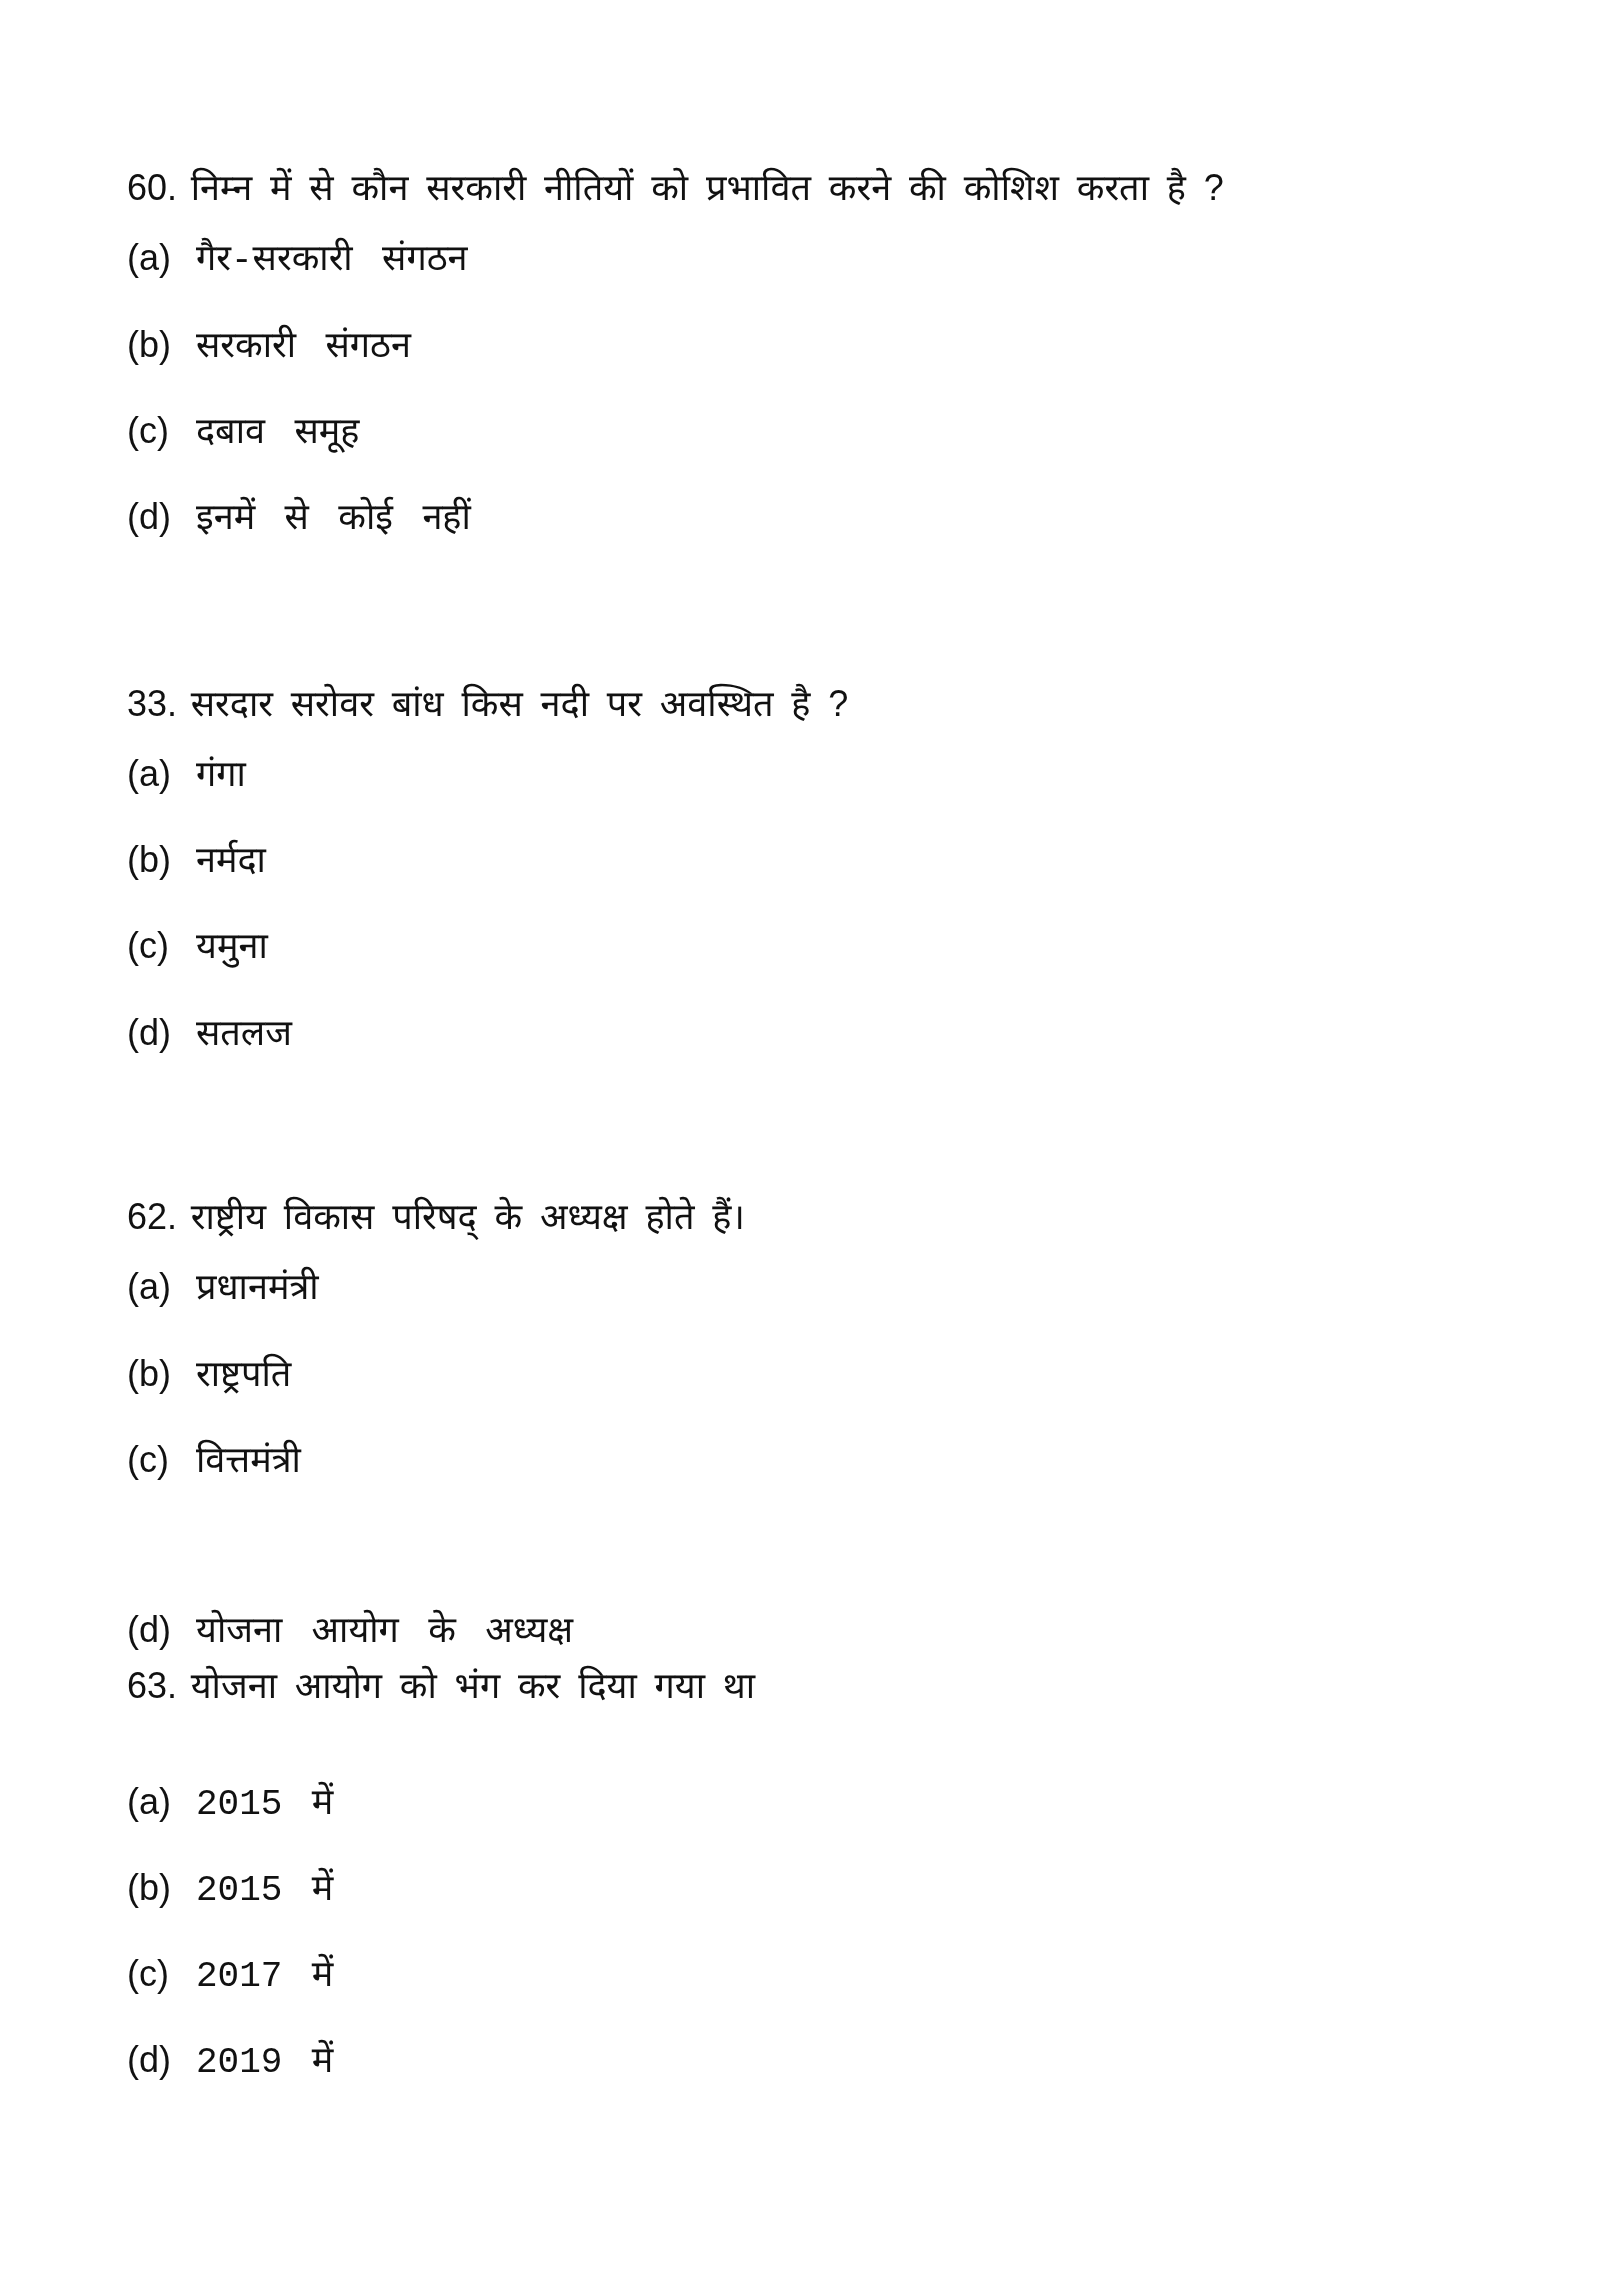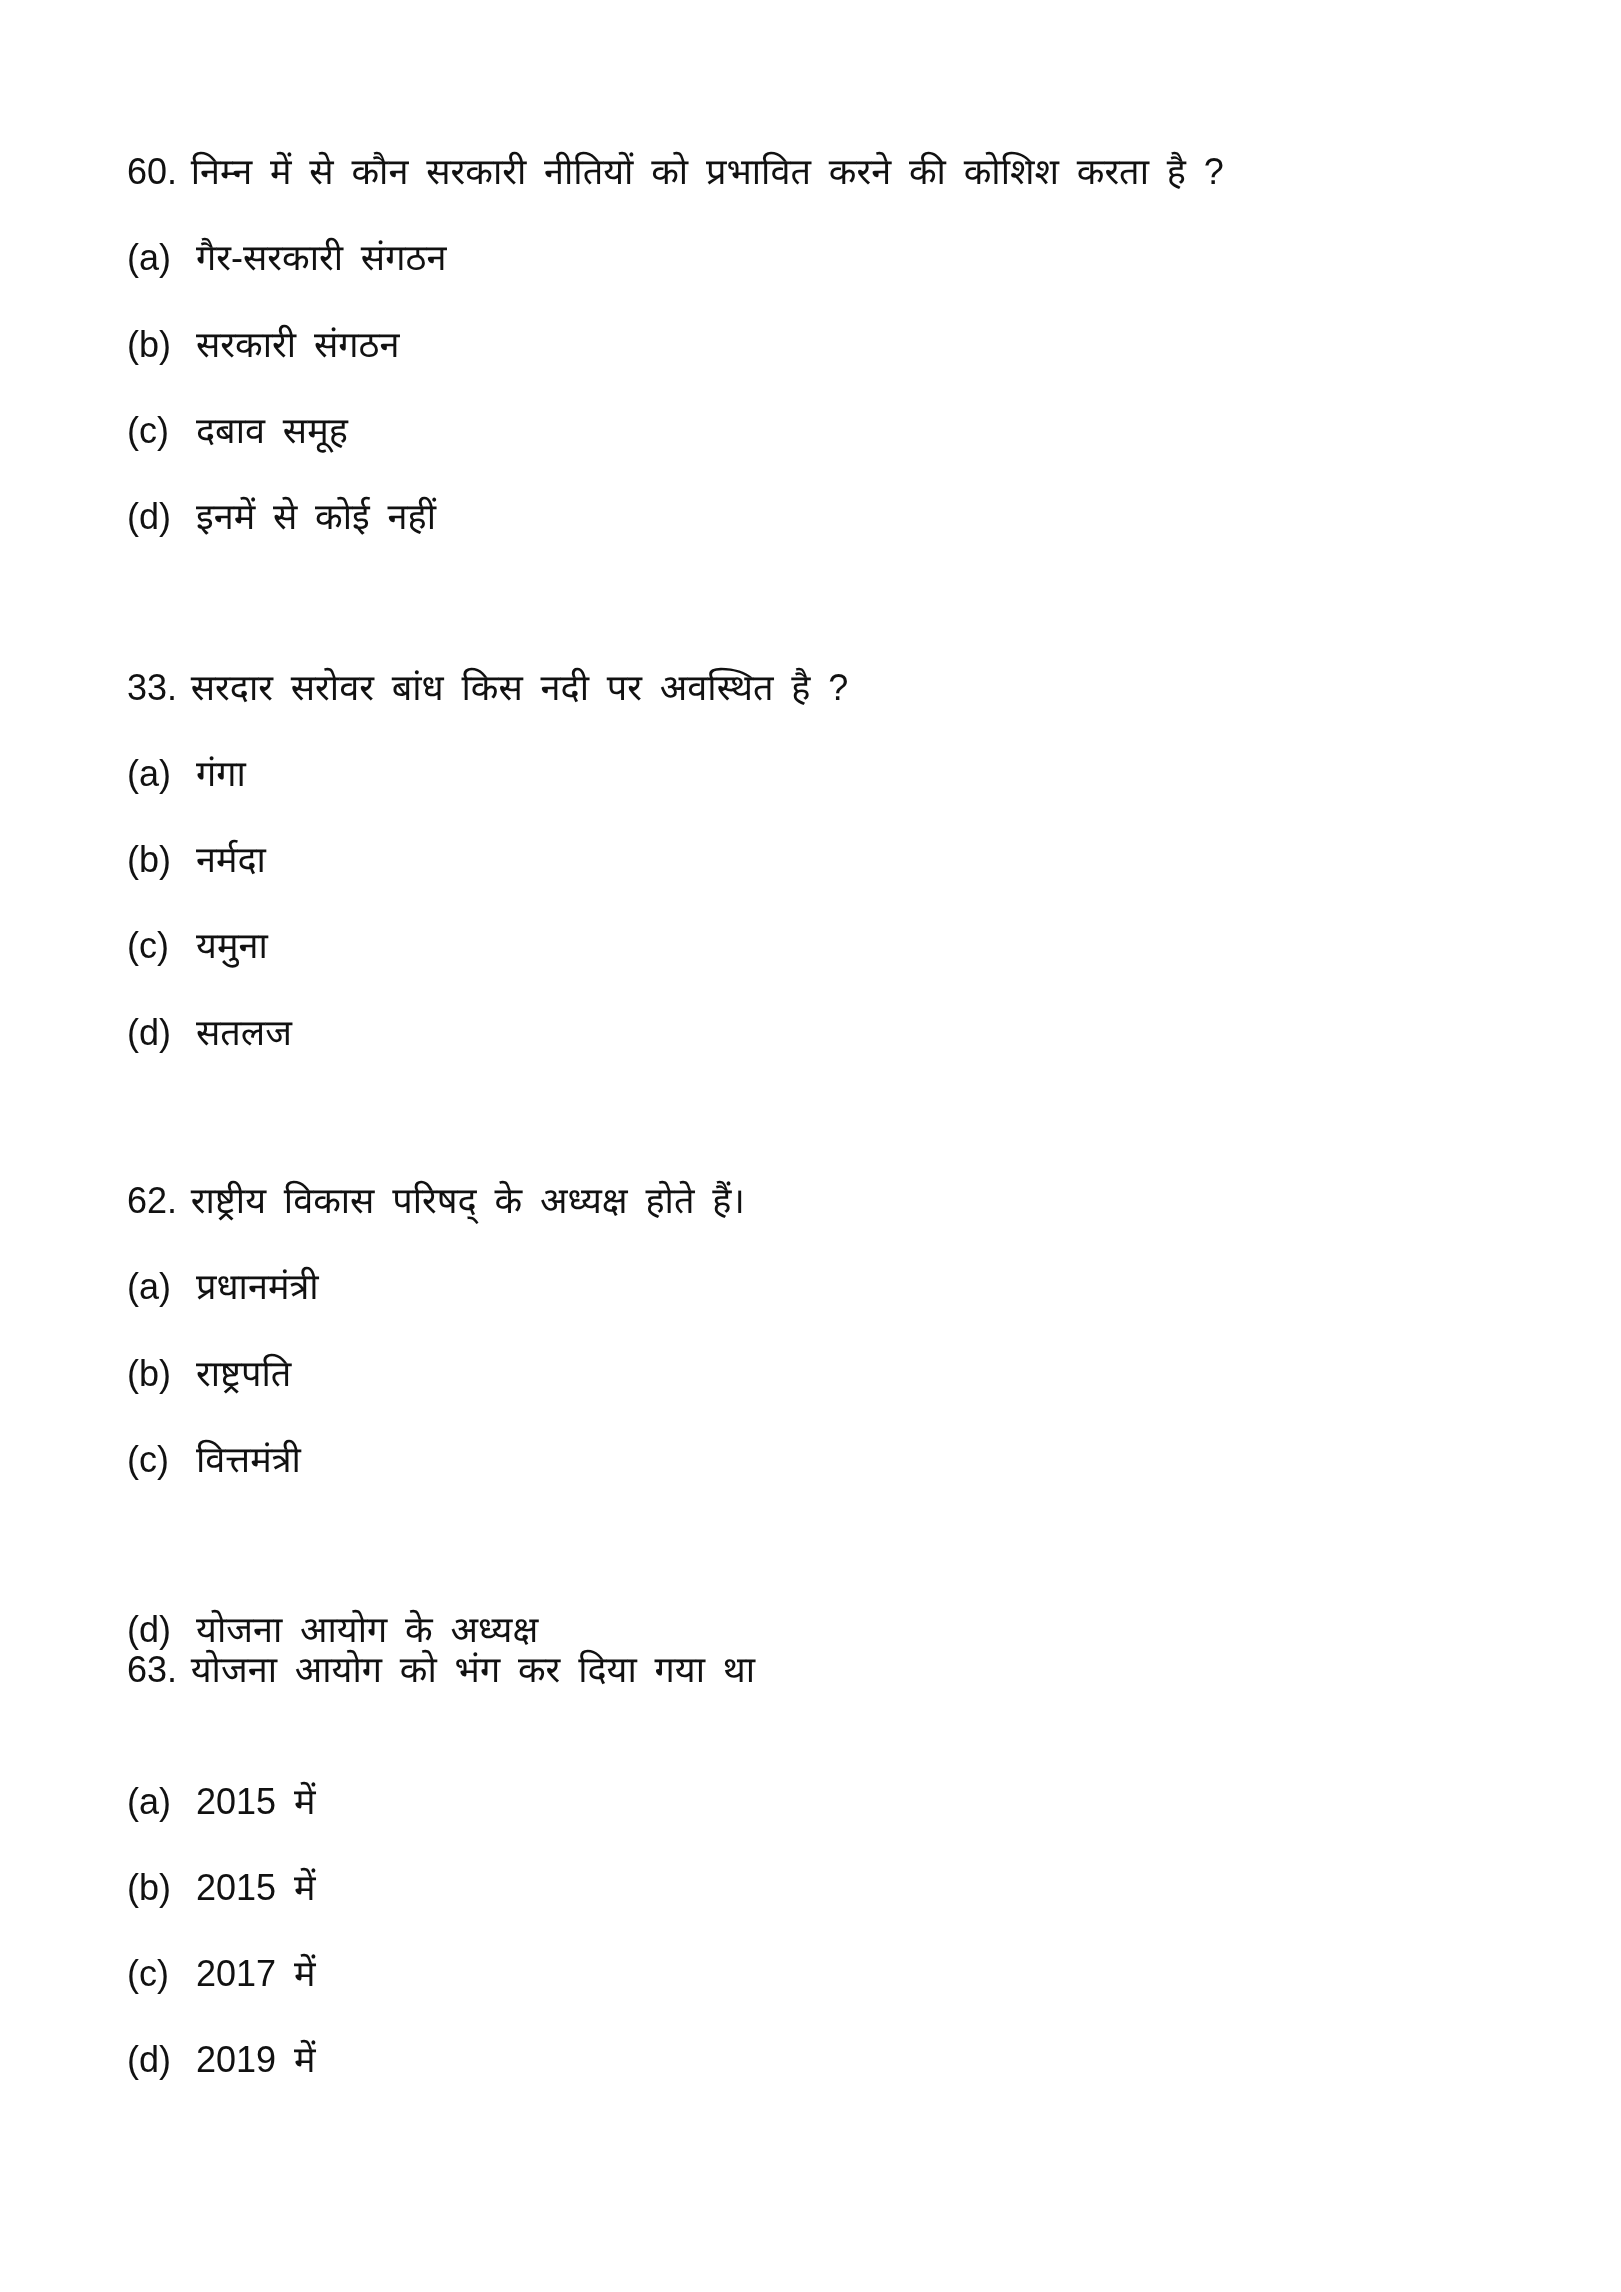--- a/index.html
+++ b/index.html
@@ -27,27 +27,29 @@
       left: 127px;
       height: 49px;
       line-height: 49px;
       font-size: 36px;
       white-space: nowrap;
       word-spacing: 7.8px;
     }
     .question .num {
       display: inline-block;
       margin-right: 13.7px;
+      margin-top: 16px;
     }
     .option .label {
       display: inline-block;
       width: 69px;
     }
     .option .text {
       display: inline-block;
+      font-family: Liberation Mono, monospace;
     }
   </style>
 </head>
 <body>
 
 <div class="page">
 
   <div class="block">
     <div class="line question" style="top:147px">
       <span class="num">60.</span><span class="qtext">निम्न में से कौन सरकारी नीतियों को प्रभावित करने की कोशिश करता है  ?</span>

